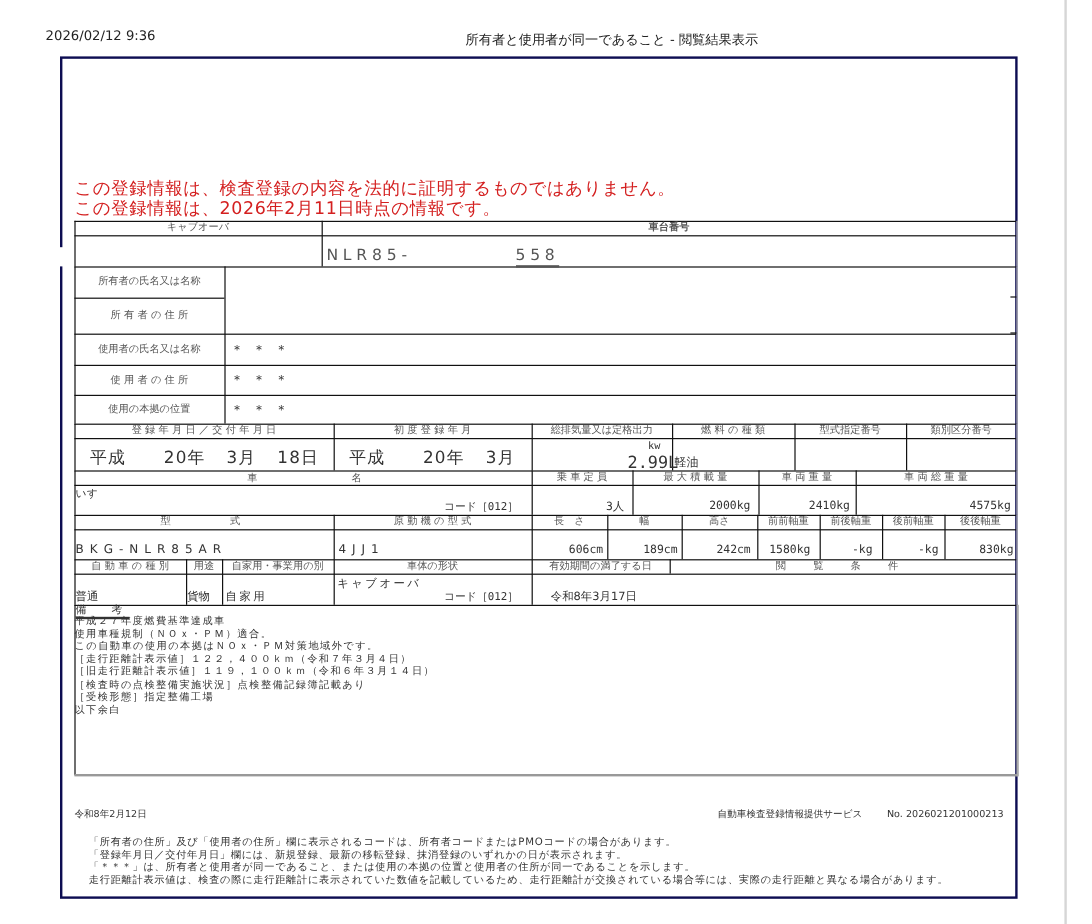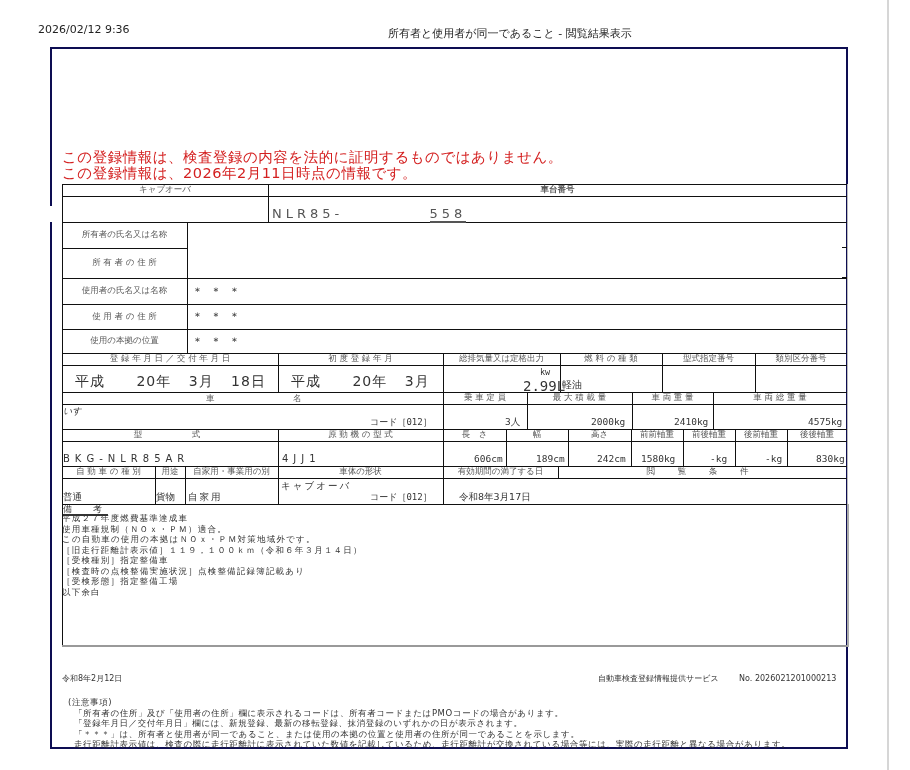--- a/index.html
+++ b/index.html
@@ -121,21 +121,21 @@
   <div class="vl" style="left:713px; top:392px; height:37px;"></div>
   <div class="vl" style="left:847px; top:392px; height:37px; background:#bbb;"></div>
 
   <div class="abs lbl" style="left:206px; top:393px;">車</div>
   <div class="abs lbl" style="left:293px; top:393px;">名</div>
   <div class="cell lbl" style="left:443px; top:392px; width:84px; height:12px;">乗 車 定 員</div>
   <div class="cell lbl" style="left:527px; top:392px; width:105px; height:12px;">最 大 積 載 量</div>
   <div class="cell lbl" style="left:632px; top:392px; width:81px; height:12px;">車 両 重 量</div>
   <div class="cell lbl" style="left:713px; top:392px; width:134px; height:12px;">車 両 総 重 量</div>
 
-  <div class="abs val" style="left:63px; top:405px; font-size:9px;font-style:italic;">いすゞ</div>
+  <div class="abs val" style="left:63px; top:405px; font-size:9px;">いすゞ</div>
   <div class="abs val mono" style="left:370px; top:416px; font-size:9px;">コード［012］</div>
   <div class="abs val mono" style="left:505px; top:416px; font-size:9.5px;">3人</div>
   <div class="abs val mono" style="left:591px; top:416px; font-size:9.5px;">2000kg</div>
   <div class="abs val mono" style="left:674px; top:416px; font-size:9.5px;">2410kg</div>
   <div class="abs val mono" style="left:808px; top:416px; font-size:9.5px;">4575kg</div>
 
   <div class="hl" style="left:62px; top:441px; width:785px;"></div>
   <div class="hl" style="left:62px; top:466px; width:785px;"></div>
   <div class="vl" style="left:62px; top:429px; height:37px;"></div>
   <div class="vl" style="left:278px; top:429px; height:37px;"></div>
@@ -195,32 +195,31 @@
   <div class="vl" style="left:62px; top:504px; height:142px;"></div>
   <div class="abs" style="left:62px; top:645px; width:786px; height:2px; background:#999;"></div>
   <div class="abs" style="left:847px; top:504px; width:2px; height:143px; background:#aaa;"></div>
 </div>
 
 <div class="abs" style="left:63px; top:504px; font-size:9px; color:#333; letter-spacing:6px; border-bottom:2px solid #333; line-height:10px;">備　考</div>
 <div class="abs remarks">
   <div>平成２７年度燃費基準達成車</div>
   <div>使用車種規制（ＮＯｘ・ＰＭ）適合。</div>
   <div>この自動車の使用の本拠はＮＯｘ・ＰＭ対策地域外です。</div>
+  <div>［走行距離計表示値］１２２，４００ｋｍ（令和７年３月４日）</div>
   <div>［旧走行距離計表示値］１１９，１００ｋｍ（令和６年３月１４日）</div>
-  <div>［受検種別］指定整備車</div>
   <div>［検査時の点検整備実施状況］点検整備記録簿記載あり</div>
   <div>［受検形態］指定整備工場</div>
   <div>以下余白</div>
 </div>
 
 <div class="abs footer-l">令和8年2月12日</div>
 <div class="abs footer-r">
   <span>自動車検査登録情報提供サービス</span>
   <span style="margin-left:18px;">No. 2026021201000213</span>
 </div>
 
 <div class="abs notes">
-  <div>(注意事項)</div>
   <div style="padding-left:6px;">「所有者の住所」及び「使用者の住所」欄に表示されるコードは、所有者コードまたはPMOコードの場合があります。</div>
   <div style="padding-left:6px;">「登録年月日／交付年月日」欄には、新規登録、最新の移転登録、抹消登録のいずれかの日が表示されます。</div>
   <div style="padding-left:6px;">「＊＊＊」は、所有者と使用者が同一であること、または使用の本拠の位置と使用者の住所が同一であることを示します。</div>
   <div style="padding-left:6px;">走行距離計表示値は、検査の際に走行距離計に表示されていた数値を記載しているため、走行距離計が交換されている場合等には、実際の走行距離と異なる場合があります。</div>
 </div>
 
 </body></html>

